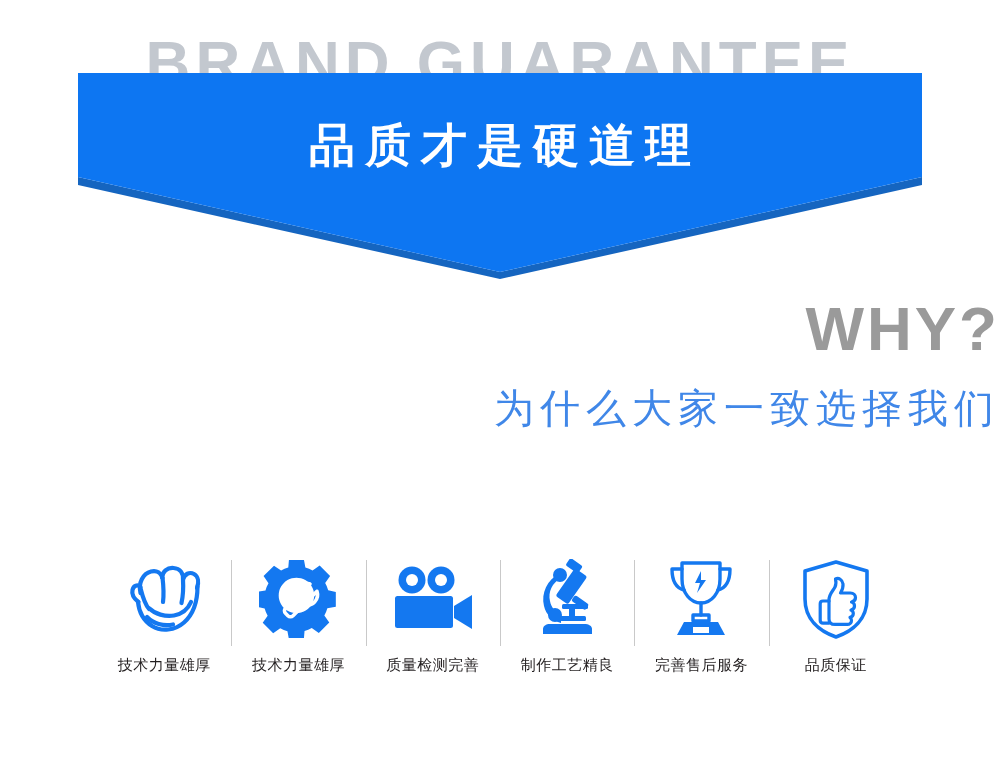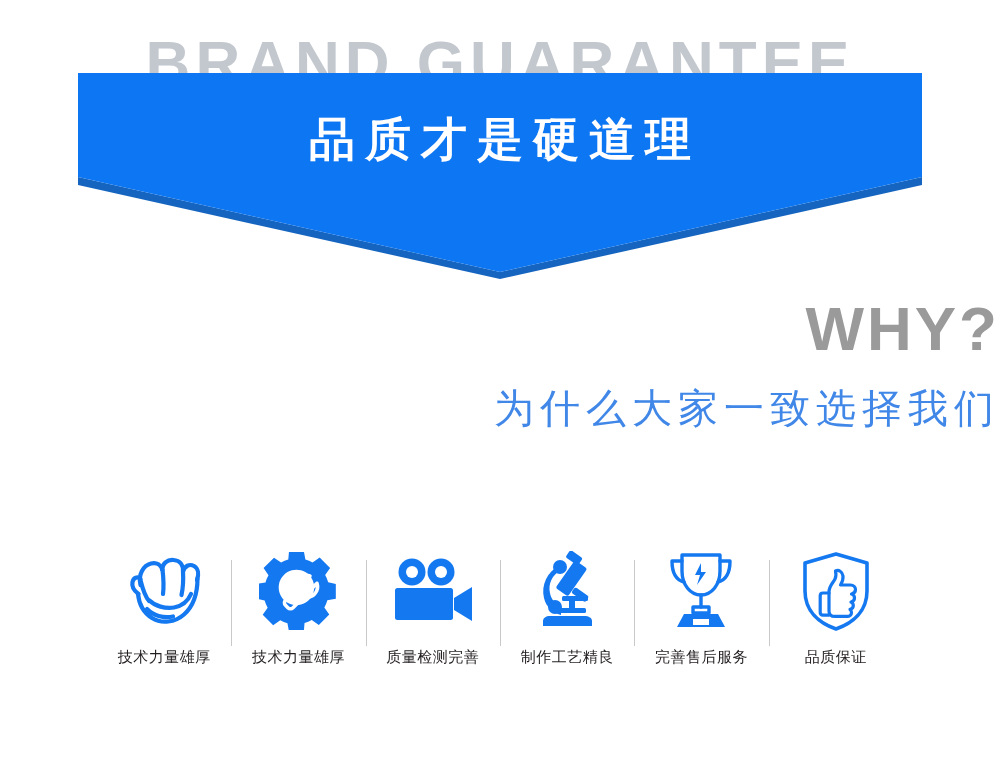--- a/index.html
+++ b/index.html
@@ -63,21 +63,21 @@
     color: #77b0fb;
     white-space: nowrap;
     z-index: 3;
     
     clip-path: polygon(78px 73px, 922px 73px, 922px 185px, 500px 272px, 78px 185px);
   }
 
   .brand-cn {
     position: absolute;
     left: 0;
-    top: 116px;
+    top: 122px;
     width: 1000px;
     text-align: center;
     font-size: 46px;
     font-weight: bold;
     letter-spacing: 10px;
     line-height: 1;
     color: #ffffff;
     text-indent: 10px;
     white-space: nowrap;
     z-index: 4;
@@ -129,21 +129,21 @@
     width: 806px;
     height: 120px;
     display: flex;
     align-items: stretch;
   }
   .feature {
     flex: 1 1 0;
     display: flex;
     flex-direction: column;
     align-items: center;
-    justify-content: flex-start;
+    justify-content: flex-end;
     position: relative;
     gap: 7px;
   }
   .feature + .feature::before {
     content: "";
     position: absolute;
     left: 0;
     top: 8px;
     width: 1px;
     height: 86px;

